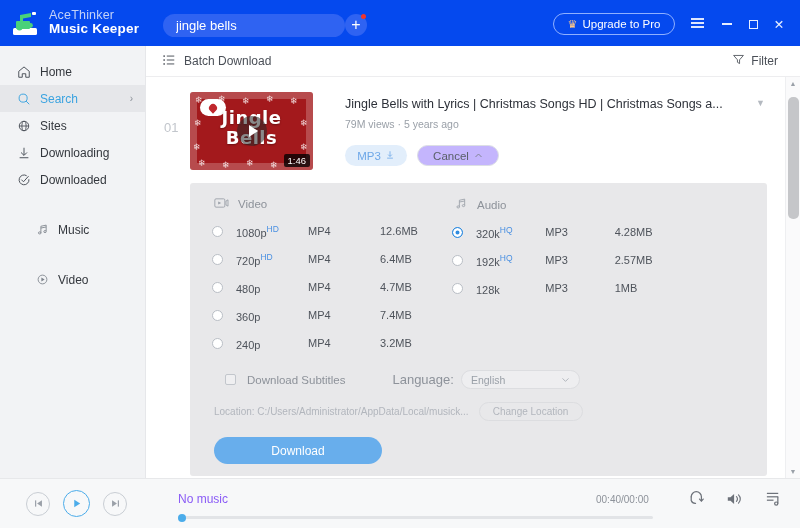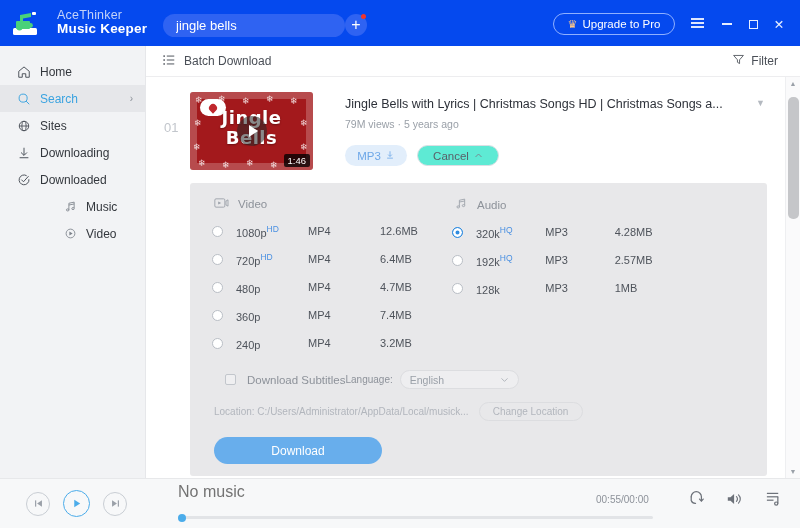--- a/index.html
+++ b/index.html
@@ -11,21 +11,21 @@
   }
   .app { position: relative; width: 800px; height: 528px; background:#fff; }
 
   
   .titlebar {
     position:absolute; left:0; top:0; width:800px; height:46px;
     background:#0549ee; display:flex; align-items:center;
   }
   .logo-wrap { display:flex; align-items:center; margin-left:10px; }
   .logo-icon { width:30px; height:30px; position:relative; }
-  .brand { margin-left:17px; line-height:1.05; }
+  .brand { margin-left:9px; line-height:1.05; }
   .brand .b1 { color:#c3d2f8; font-size:12.5px; letter-spacing:.2px; }
   .brand .b2 { color:#ffffff; font-size:13.5px; font-weight:bold; letter-spacing:.2px; }
 
   .search-box {
     position:absolute; left:163px; top:14px; width:182px; height:23px;
     background:#2f63f2; border-radius:12px; display:flex; align-items:center;
   }
   .search-box input {
     flex:1; border:none; outline:none; background:transparent;
     color:#ffffff; font-size:13px; padding-left:13px;
@@ -73,21 +73,21 @@
     height:27px; display:flex; align-items:center; padding-left:17px;
     color:#33373d; font-size:12px; cursor:pointer; position:relative;
   }
   .nav-item .ico { width:20px; display:flex; align-items:center; color:#4a4f57; }
   .nav-item .lbl { margin-left:3px; }
   .nav-item.active { background:#e6e7ea; }
   .nav-item.active .lbl { color:#3aa3e0; }
   .nav-item.active .ico { color:#3aa3e0; }
   .nav-item .chev { position:absolute; right:12px; color:#8b9098; font-size:10px; }
   .nav-group { padding:9px 0 4px 17px; color:#9aa0a8; font-size:11.5px; }
-  .nav-sub { padding-left:64px; }
+  .nav-sub { padding-left:36px;margin-top:23px; }
   .nav-sub .ico { width:19px; color:#7c828b; }
 
   
   .main { position:absolute; left:146px; top:46px; width:654px; height:432px; background:#fff; }
 
   .toolbar {
     height:31px; border-bottom:1px solid #ededef; display:flex;
     align-items:center; justify-content:space-between;
     padding:0 22px 0 16px;
   }
@@ -129,21 +129,21 @@
   .rc-meta { color:#9aa0a8; font-size:10.5px; padding-top:7px; }
   .rc-caret { position:absolute; right:2px; top:6px; color:#b4b9c0; font-size:9px; cursor:pointer; }
 
   .rc-actions { display:flex; gap:10px; margin-top:15px; }
   .btn-mp3 {
     width:62px; height:21px; border-radius:11px; background:#e2eefb;
     color:#6ea8e8; font-size:11.5px; display:flex; align-items:center;
     justify-content:center; gap:4px; cursor:pointer;
   }
   .btn-cancel {
-    width:82px; height:21px; border-radius:11px; background:#5eead4;
+    width:82px; height:21px; border-radius:11px; background:#c4b5fd;
     border:1px solid #dcdfe4; color:#5a6069; font-size:11.5px;
     display:flex; align-items:center; justify-content:center; gap:5px; cursor:pointer;
   }
   .hi-box1 { position:absolute; left:166px; top:140px; width:163px; height:37px;
      border:3px solid #d7191f; border-radius:2px; pointer-events:none; }
 
   
   .panel { margin:13px 18px 0 44px; background:#e8e8ea; border-radius:3px;
      padding:14px 0 12px 0; position:relative; }
   .fmt-cols { display:flex; padding:0 22px; }
@@ -158,21 +158,21 @@
      box-shadow: inset 0 0 0 2.5px #fff; }
   .fmt-q { width:72px; }
   .fmt-q sup { color:#4a90e2; font-size:8.5px; margin-left:0; }
   .fmt-ext { width:72px; }
   .fmt-size { width:70px; }
 
   .subs-row { display:flex; align-items:center; padding:13px 22px 0 35px; }
   .chk { width:11px; height:11px; border:1px solid #c2c6cc; background:#efeff1;
      border-radius:2px; margin-right:11px; cursor:pointer; }
   .subs-lbl { color:#8d929a; font-size:11.5px; }
-  .lang-lbl { color:#8d929a; font-size:10px; }
+  .lang-lbl { color:#8d929a; font-size:13px; margin-left:47px; }
   .lang-sel { margin-left:7px; width:119px; height:19px; border:1px solid #dcdde0;
      border-radius:10px; background:#eeeef0; display:flex; align-items:center;
      justify-content:space-between; padding:0 9px; color:#9aa0a8; font-size:10.5px;
      cursor:pointer; }
 
   .loc-row { display:flex; align-items:center; padding:13px 22px 0 24px; }
   .loc-txt { color:#b2b6bd; font-size:10px; }
   .loc-btn { margin-left:10px; width:104px; height:19px; border:1px solid #dcdde0;
      border-radius:10px; color:#b2b6bd; font-size:10px; display:flex;
      align-items:center; justify-content:center; cursor:pointer; }
@@ -196,21 +196,21 @@
 
   
   .player { position:absolute; left:0; top:478px; width:800px; height:50px;
      background:#f7f8f9; border-top:1px solid #e7e8ea; }
   .pl-controls { position:absolute; left:26px; top:11px; display:flex;
      align-items:center; gap:13px; }
   .pl-circ { width:24px; height:24px; border-radius:50%; border:1px solid #c9ced4;
      display:flex; align-items:center; justify-content:center; color:#9aa0a8;
      cursor:pointer; font-size:10px; }
   .pl-circ.play { width:27px; height:27px; border-color:#4bacea; color:#4bacea; }
-  .pl-title { position:absolute; left:178px; top:4px; color:#737373; font-size:16px; }
+  .pl-title { position:absolute; left:178px; top:13px; color:#8b5cf6; font-size:12px; }
   .pl-time { position:absolute; left:596px; top:15px; color:#8d929a; font-size:10px; }
   .pl-seek { position:absolute; left:178px; top:37px; width:475px; height:3px;
      background:#e2e4e7; border-radius:2px; cursor:pointer; }
   .pl-knob { position:absolute; left:0px; top:-2.5px; width:8px; height:8px;
      border-radius:50%; background:#4bacea; }
   .pl-right { position:absolute; right:18px; top:11px; display:flex;
      align-items:center; gap:21px; color:#6d727a; }
   .pl-ic { cursor:pointer; display:flex; align-items:center; }
 </style>
 </head>
@@ -576,21 +576,21 @@
       </div>
       <div class="pl-circ">
         <svg width="11" height="11" viewBox="0 0 14 14">
             <path d="M2.6 3 L2.6 11 L8.8 7 Z" fill="#9aa0a8"></path>
             <rect x="9.9" y="3" width="1.5" height="8" fill="#9aa0a8"></rect>
           </svg>
       </div>
     </div>
 
     <div class="pl-title">No music</div>
-    <div class="pl-time">00:55/00:00</div>
+    <div class="pl-time">00:40/00:00</div>
 
     <div class="pl-seek">
       <div class="pl-knob"></div>
     </div>
 
     <div class="pl-right">
       <span class="pl-ic">
         <svg width="17" height="17" viewBox="0 0 18 18">
             <path d="M3.4 7.2 A5.2 5.2 0 0 1 14.2 7.2 L14.2 11.4" fill="none" stroke="#6d727a" stroke-width="1.3" stroke-linecap="round"></path>
             <path d="M3.4 7.2 L3.4 11.2 A4.6 4.6 0 0 0 8 14.2" fill="none" stroke="#6d727a" stroke-width="1.3" stroke-linecap="round"></path>

